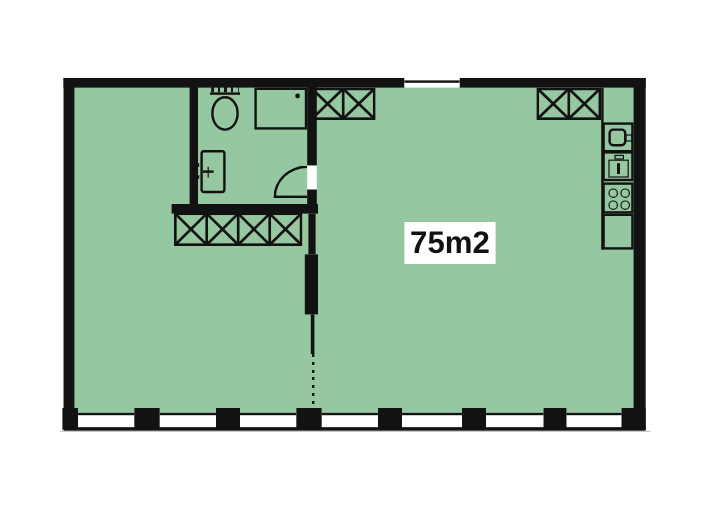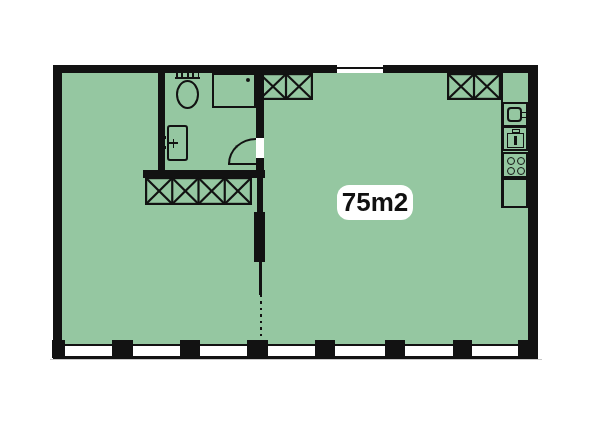--- a/index.html
+++ b/index.html
@@ -160,15 +160,15 @@
 
   <div class="abs outline" style="left:502px;top:152px;width:26px;height:26px;">
     <div class="abs burner" style="left:2.5px;top:3px;width:8px;height:8px;"></div>
     <div class="abs burner" style="left:12.5px;top:3px;width:8px;height:8px;"></div>
     <div class="abs burner" style="left:2.5px;top:13px;width:8px;height:8px;"></div>
     <div class="abs burner" style="left:12.5px;top:13px;width:8px;height:8px;"></div>
   </div>
 
   <div class="abs outline" style="left:502px;top:178px;width:26px;height:30px;"></div>
 
-  <div class="abs area-label" style="left:337px;top:185px;width:76px;height:35px;border-radius:12px;">75m2</div>
+  <div class="abs area-label" style="left:337px;top:185px;width:76px;height:35px;">75m2</div>
 
 </div>
 
 </body></html>

